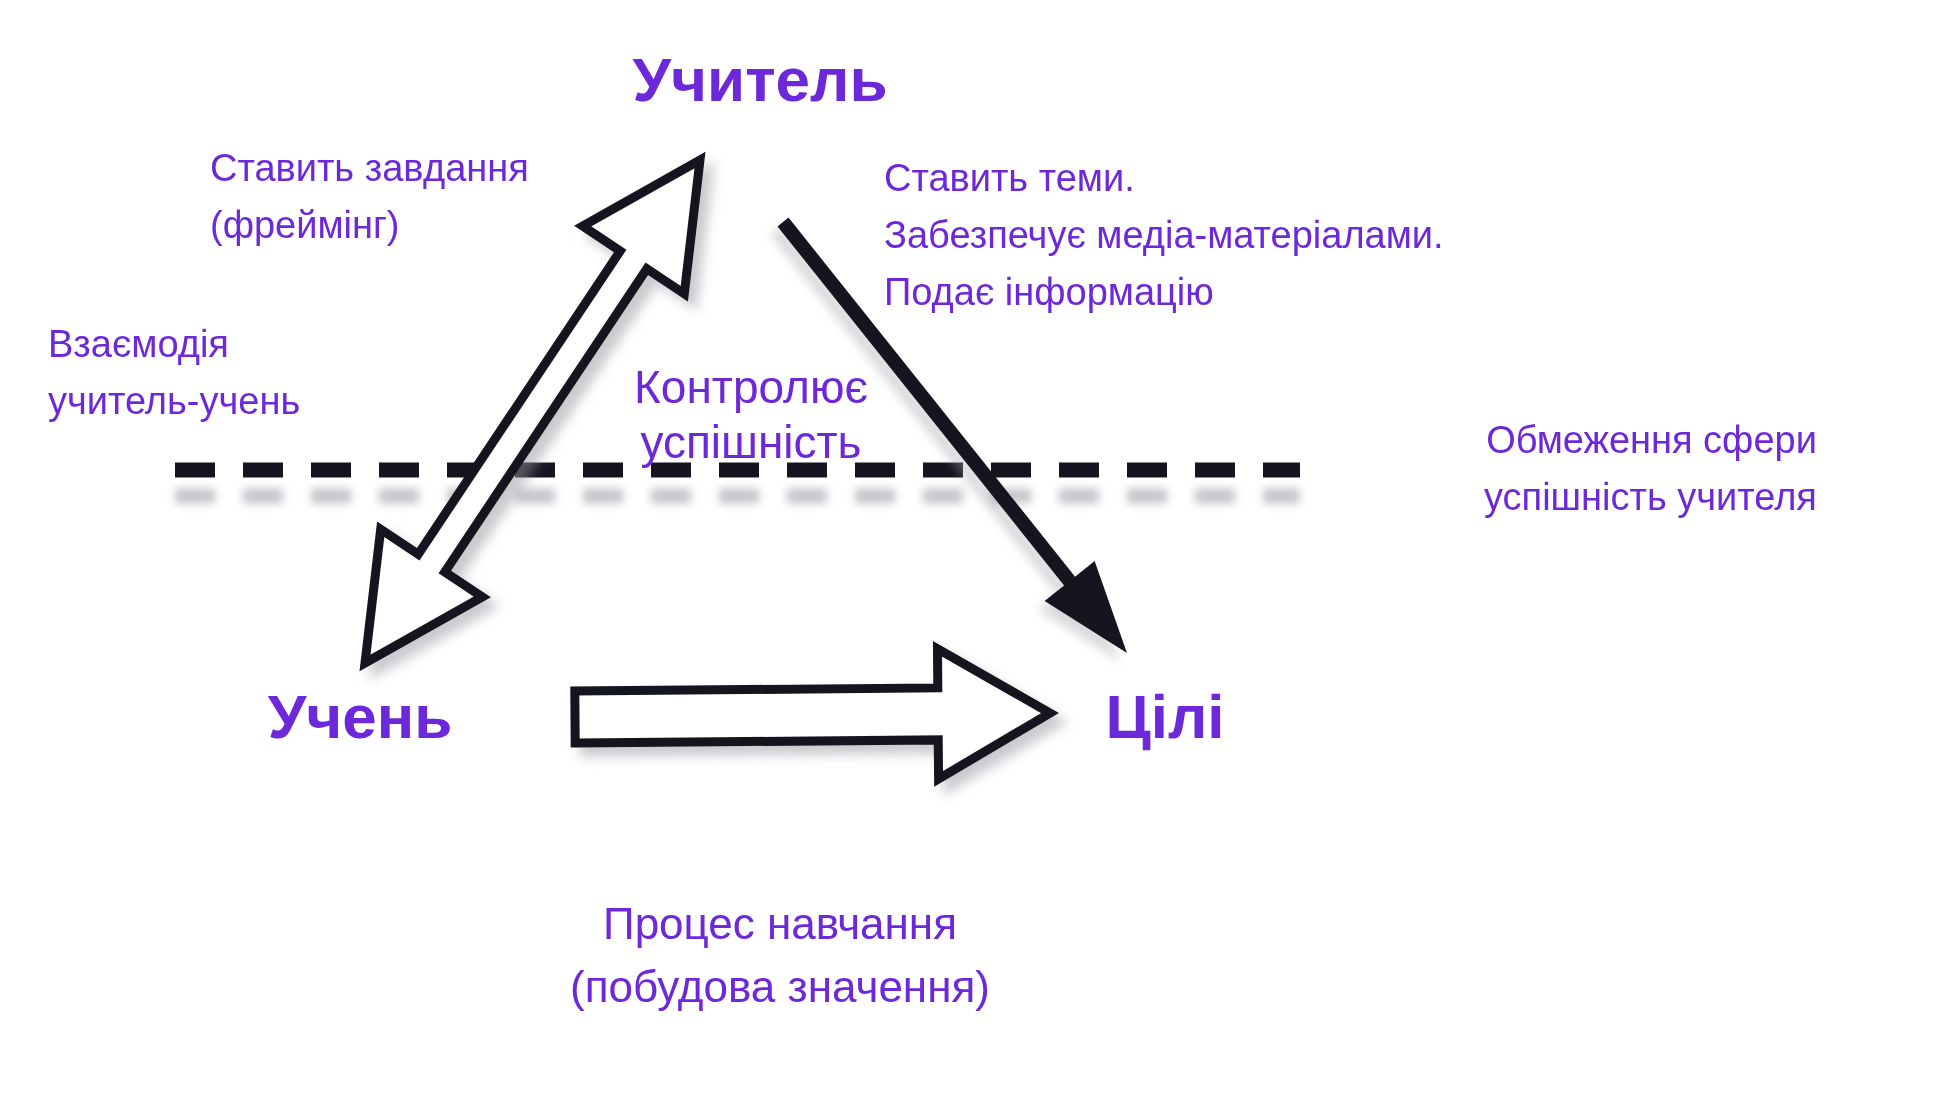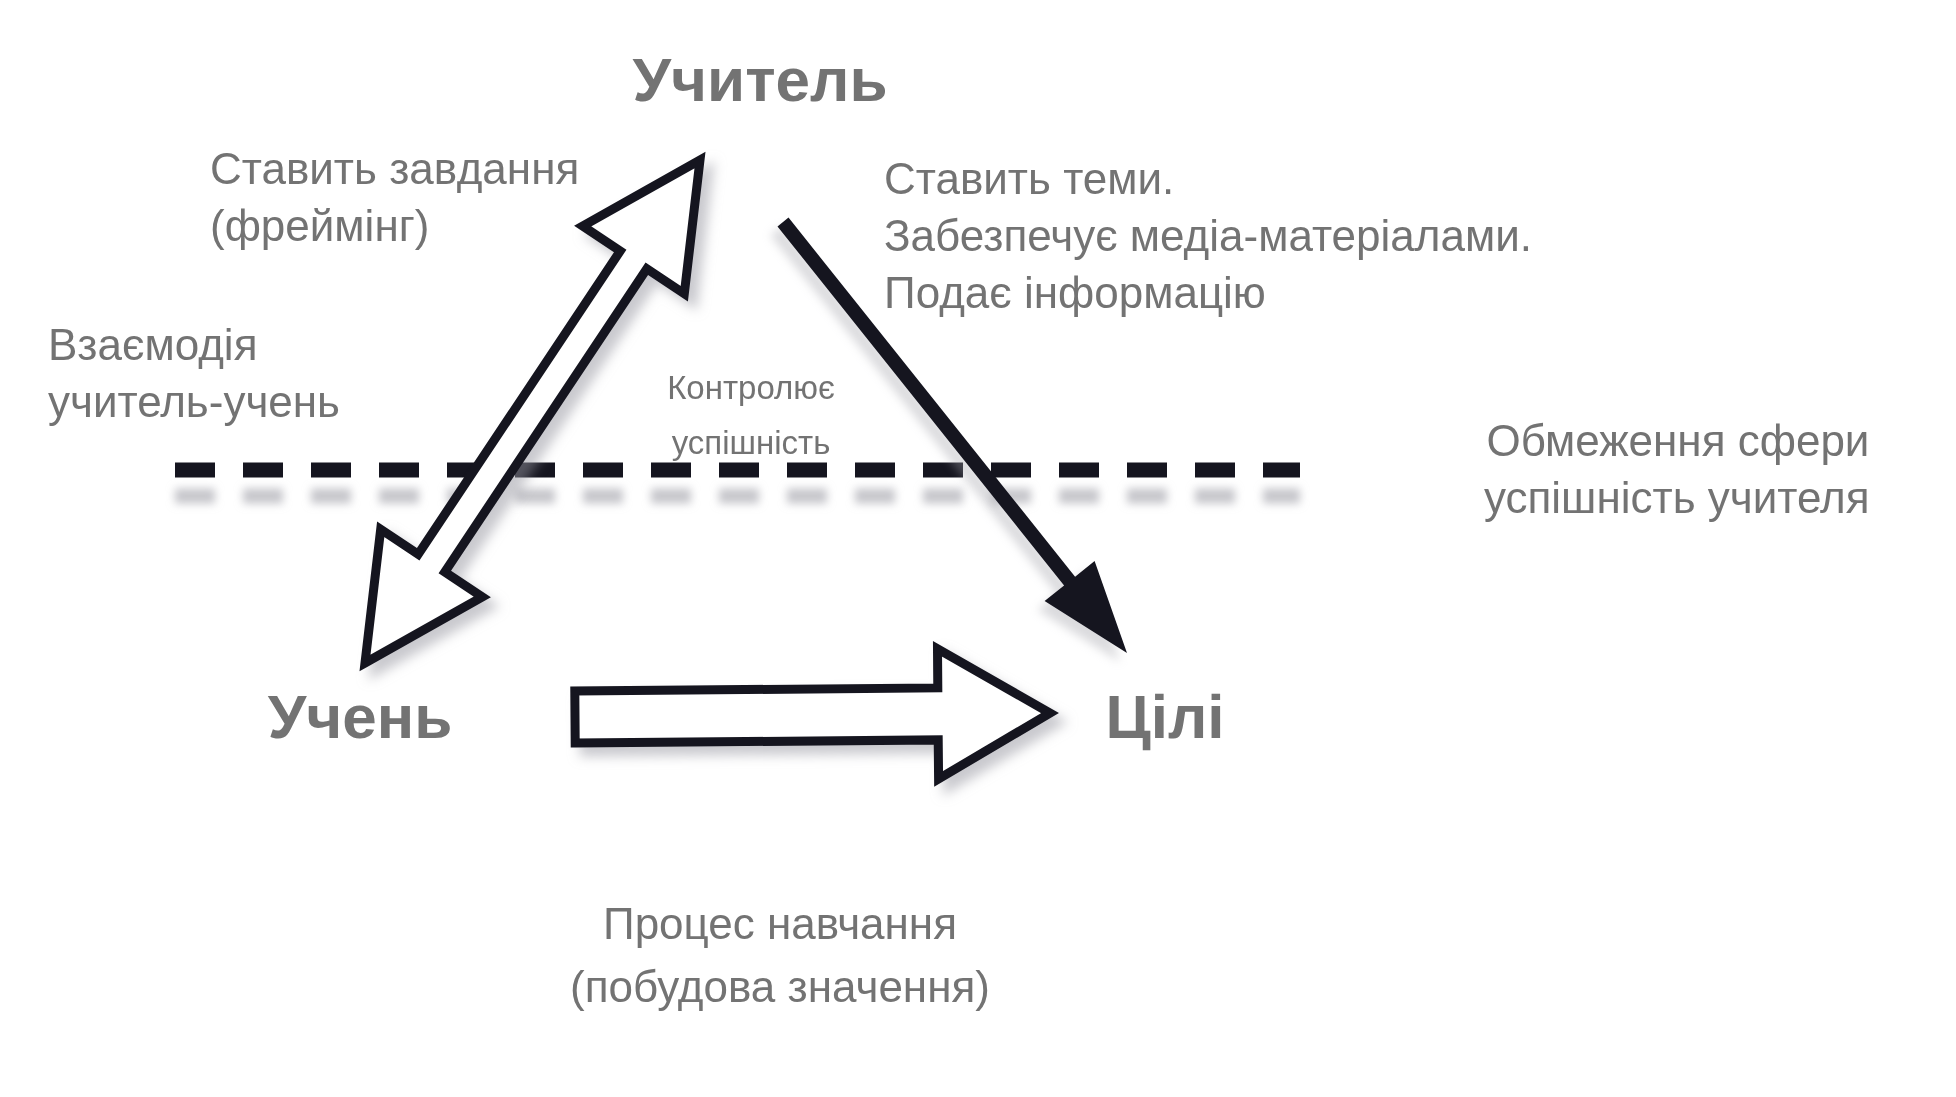--- a/index.html
+++ b/index.html
@@ -4,24 +4,24 @@
 <style>
   html,body{margin:0;padding:0;background:#ffffff;}
   #canvas{
     position:relative;
     width:1956px;height:1097px;
     background:var(--bg,#ffffff);
     overflow:hidden;
     font-family:"Liberation Sans", sans-serif;
   }
   #arrow-layer{position:absolute;left:0;top:0;width:1956px;height:1097px;}
-  .t{position:absolute;color:#737373;white-space:nowrap;}
+  .t{position:absolute;color:#6d28d9;white-space:nowrap;}
   .node{font-weight:bold;font-size:62px;line-height:70px;text-align:center;}
-  .ann{font-size:44px;line-height:57px;}
-  .controls{font-size:33px;line-height:55px;text-align:center;}
+  .ann{font-size:38px;line-height:57px;}
+  .controls{font-size:46px;line-height:55px;text-align:center;}
   .process{font-size:44px;line-height:63px;text-align:center;}
   .outline-arrow{
     fill:#ffffff;stroke:var(--ink,#15151f);stroke-width:9;stroke-linejoin:miter;
     filter:drop-shadow(9px 9px 6px rgba(148,148,158,0.50));
   }
   .solid-arrow{
     fill:var(--ink,#15151f);stroke:none;
     filter:drop-shadow(-7px 9px 5px rgba(160,160,168,0.38));
   }
   .dashed-line{

